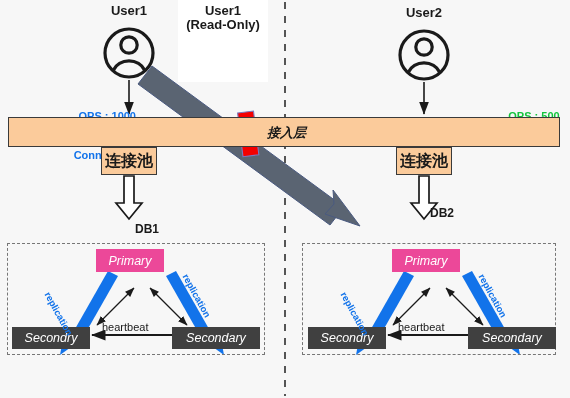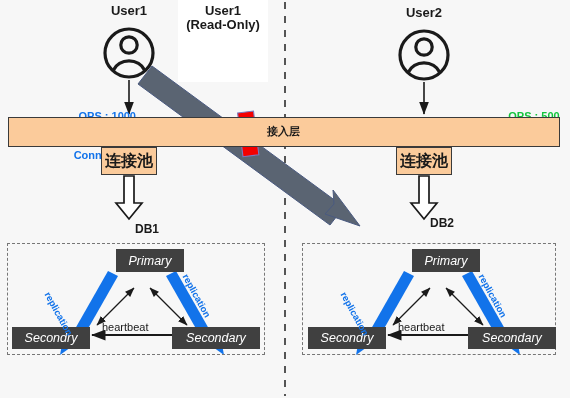--- a/index.html
+++ b/index.html
@@ -33,21 +33,21 @@
   .metric.green{color:#12c43c;text-align:center;}
 
   .access-bar{
     position:absolute;
     background:#fbcb9b;
     border:1.6px solid #3a3a3a;
     box-sizing:border-box;
   }
   .access-bar-label{
     position:absolute;
-    font-size:11px;font-weight:bold;color:#1a1a1a;
+    font-size:13px;font-weight:bold;color:#1a1a1a;font-style:italic;
   }
   .pool-box{
     position:absolute;
     background:#fbcb9b;
     border:1.4px solid #3a3a3a;
     box-sizing:border-box;
     display:flex;align-items:center;justify-content:center;
     font-size:16px;font-weight:bold;color:#1a1a1a;
   }
   .db-label{
@@ -61,21 +61,21 @@
     box-sizing:border-box;
     background:transparent;
   }
   .node{
     position:absolute;
     box-sizing:border-box;
     display:flex;align-items:center;justify-content:center;
     font-style:italic;font-size:12.5px;color:#ffffff;
     white-space:nowrap;
   }
-  .node.primary{background:#404040;margin-left:20px;}
+  .node.primary{background:#ec4899;}
   .node.secondary{background:#404040;}
   .hb-label{
     position:absolute;
     font-size:11px;color:#1a1a1a;text-align:left;white-space:nowrap;
   }
   .repl-label{
     position:absolute;
     font-size:9.5px;font-weight:bold;color:#1273ea;
     white-space:nowrap;
   }
@@ -182,21 +182,21 @@
     <div>QPS : 500</div>
   </div>
 
   <div class="access-bar" style="left:8px;top:117px;width:552px;height:30px;"></div>
   <div class="access-bar-label" style="left:267px;top:124px;">接入层</div>
 
   <div class="pool-box" style="left:101px;top:147px;width:56px;height:28px;">连接池</div>
   <div class="pool-box" style="left:396px;top:147px;width:56px;height:28px;">连接池</div>
 
   <div class="db-label" style="left:99px;top:222px;width:60px;">DB1</div>
-  <div class="db-label" style="left:394px;top:216px;width:60px;">DB2</div>
+  <div class="db-label" style="left:394px;top:206px;width:60px;">DB2</div>
 
   <div class="cluster-box" style="left:7px;top:243px;width:258px;height:112px;"></div>
 
   <div class="node primary" style="left:96px;top:249px;width:68px;height:23px;">Primary</div>
   <div class="node secondary" style="left:12px;top:327px;width:78px;height:22px;">Secondry</div>
   <div class="node secondary" style="left:172px;top:327px;width:88px;height:22px;">Secondary</div>
 
   <div class="hb-label" style="left:102px;top:321px;width:80px;">heartbeat</div>
 
   <div class="repl-label" style="left:52px;top:290px;transform:rotate(61deg);transform-origin:left top;">replication</div>

